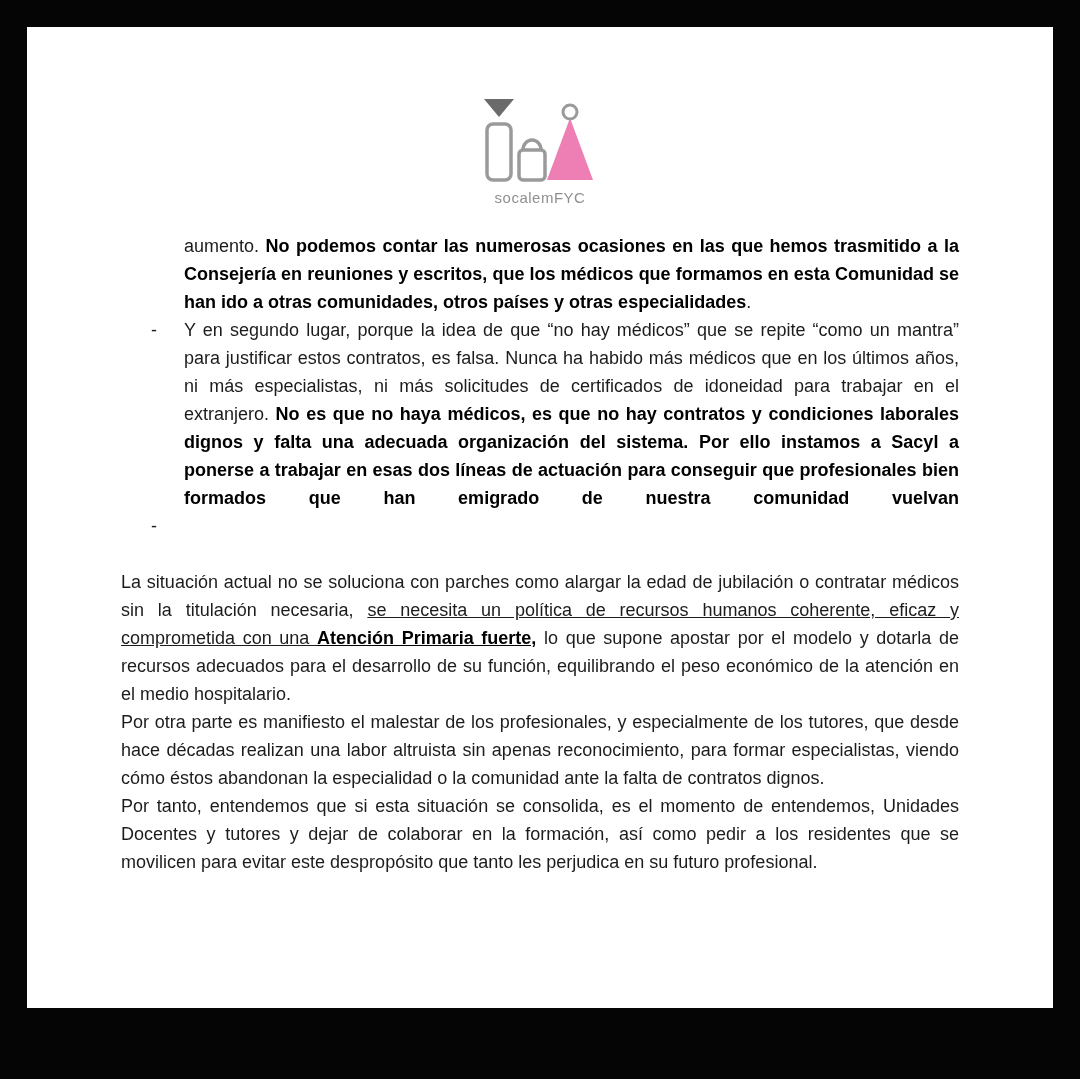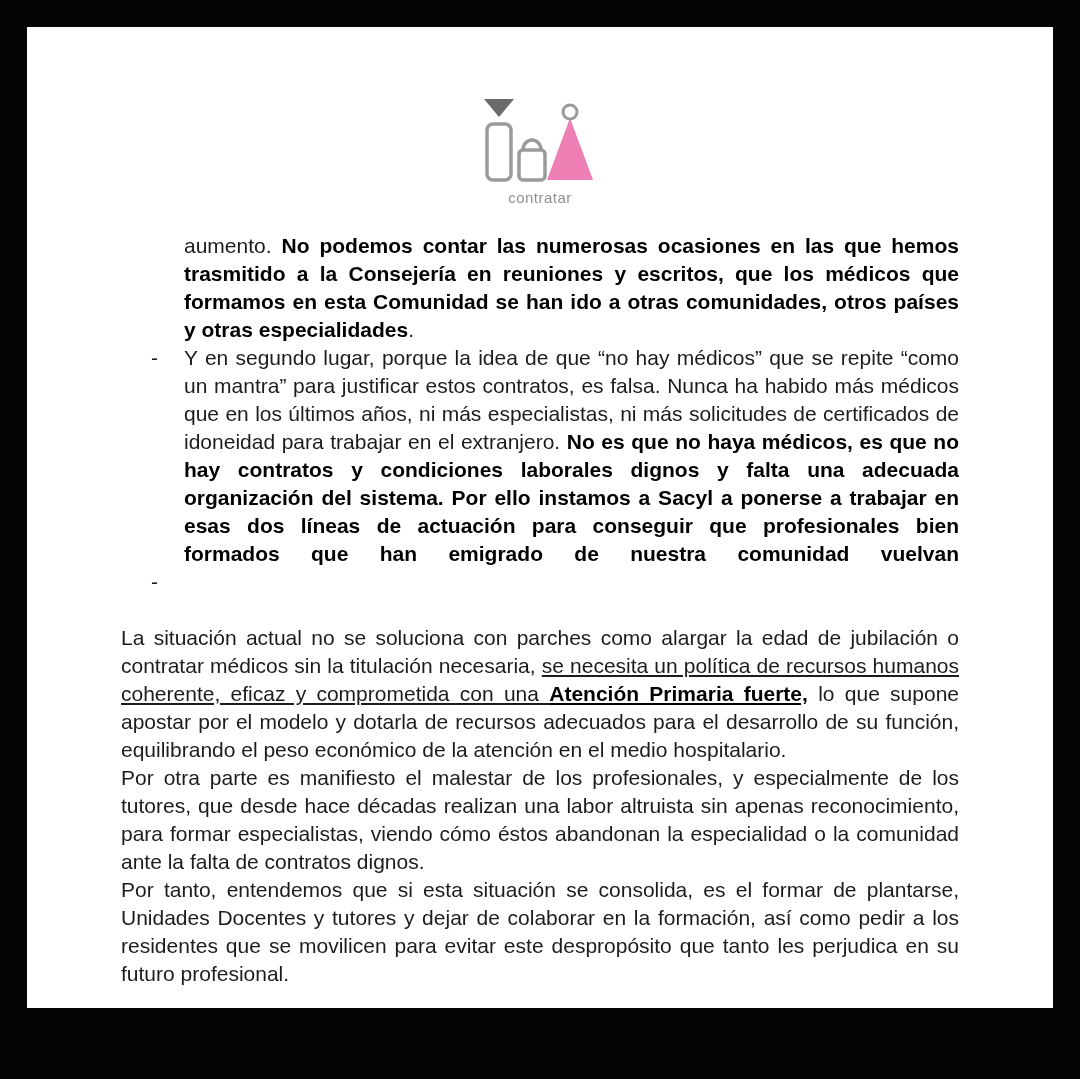--- a/index.html
+++ b/index.html
@@ -34,21 +34,21 @@
   .logo-gray-stroke { fill: none; stroke: var(--gray, #9a9a9a); stroke-width: 3.5; }
   .logo-pink-fill   { fill: var(--pink, #ee7fb4); }
   .logo-circle      { fill: #ffffff; stroke: var(--gray, #9a9a9a); stroke-width: 3; }
   .logo-caption {
     margin-top: 4px;
     font-size: 15px;
     color: #8f8f8f;
     letter-spacing: 0.5px;
   }
   
-  .content { color: #1c1c1c; font-size: 21px; line-height: 28px; }
+  .content { color: #1c1c1c; font-size: 18px; line-height: 28px; }
   p { margin: 0; }
   .just { text-align: justify; }
   .just-last { text-align: justify; text-align-last: justify; }
   strong, b { font-weight: 700; color: #000; }
   .ul { text-decoration: underline; }
   .list-item {
     display: flex;
     margin-left: 30px;
   }
   .list-marker {
@@ -67,21 +67,21 @@
 
     <div class="logo">
       <svg width="116" height="88" viewBox="0 0 116 88" aria-hidden="true">
         <polygon class="logo-gray-fill" points="2,2 32,2 17,20"></polygon>
         <rect class="logo-gray-stroke" x="5" y="27" width="24" height="56" rx="6"></rect>
         <path class="logo-gray-stroke" d="M 41 53 a 9 10 0 0 1 18 0"></path>
         <rect class="logo-gray-stroke" x="37" y="53" width="26" height="30" rx="4"></rect>
         <polygon class="logo-pink-fill" points="88,21 111,83 65,83"></polygon>
         <circle class="logo-circle" cx="88" cy="15" r="7"></circle>
       </svg>
-      <div class="logo-caption">contratar</div>
+      <div class="logo-caption">socalemFYC</div>
     </div>
 
     <div class="content">
 
       <div class="list-item">
         <span class="list-marker"></span>
         <p class="list-body just"><span>aumento.  </span><strong>No podemos contar las numerosas ocasiones en las que hemos trasmitido a la Consejería en reuniones y escritos, que los médicos que formamos en esta Comunidad se han ido a otras comunidades, otros países y otras especialidades</strong><span>.</span></p>
       </div>
 
       <div class="list-item">
@@ -92,17 +92,17 @@
       <div class="list-item">
         <span class="list-marker">-</span>
         <p class="list-body"></p>
       </div>
 
       <p class="just para-a"><span>La situación actual no se soluciona con parches como alargar la edad de jubilación o contratar médicos sin la titulación necesaria, </span><span class="ul">se necesita un política de recursos humanos coherente, eficaz y comprometida con  una </span><strong class="ul">Atención Primaria fuerte,</strong><span> lo que supone apostar por el modelo y dotarla de recursos adecuados para el desarrollo de su función, equilibrando el peso económico de la atención en el medio hospitalario.</span></p>
 
       <p class="just para-b">Por otra parte es manifiesto el malestar de los profesionales, y especialmente de los tutores, que desde hace décadas realizan una labor altruista sin apenas reconocimiento, para formar especialistas, viendo cómo éstos abandonan la especialidad o la comunidad ante la falta de contratos dignos.</p>
 
 
-      <p class="just">Por tanto, entendemos que si esta situación se consolida, es el formar de plantarse, Unidades Docentes y tutores y dejar de colaborar en la formación, así como pedir a los residentes que se movilicen para evitar este despropósito que tanto les perjudica en su futuro profesional.</p>
+      <p class="just">Por tanto, entendemos que si esta situación se consolida, es el momento de entendemos, Unidades Docentes y tutores y dejar de colaborar en la formación, así como pedir a los residentes que se movilicen para evitar este despropósito que tanto les perjudica en su futuro profesional.</p>
 
     </div>
   </div>
 </div>
 
 </body></html>

